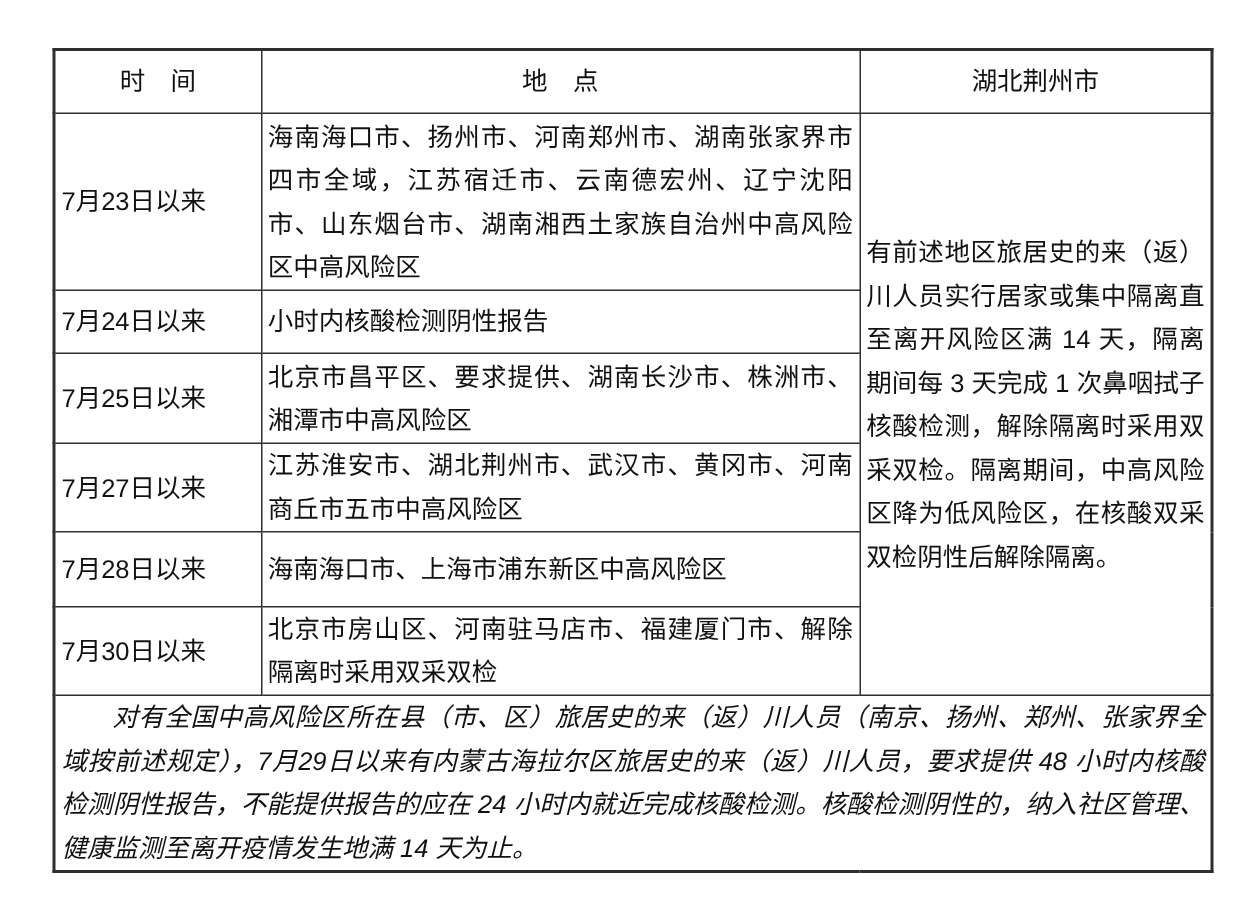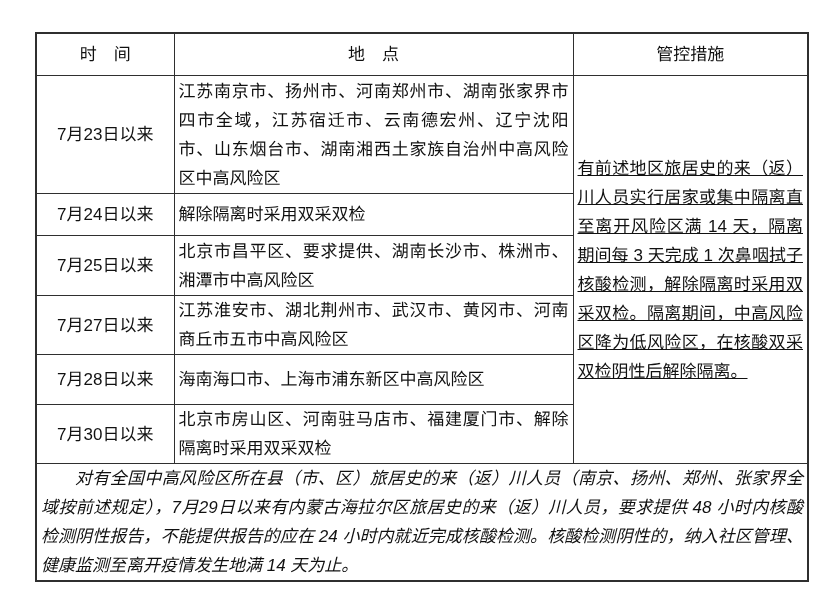--- a/index.html
+++ b/index.html
@@ -39,34 +39,33 @@
     overflow: hidden;
     margin-left: 28px;
   }
   table.risk-table th {
     font-weight: normal;
     text-align: center;
     vertical-align: middle;
     height: 41px;
   }
   td.time {
-    text-align: center;
+    text-align: left;
     vertical-align: middle;
     white-space: nowrap;
   }
   td.location {
     text-align: left;
     vertical-align: middle;
     text-align: justify;
   }
   td.measures {
     vertical-align: middle;
     text-align: justify;
     padding: 0 3px;
-    text-decoration: underline;
   }
   td.footer-cell {
     height: 110px;
     vertical-align: middle;
     text-align: justify;
     padding: 2px 3px;
   }
   td.footer-cell .footer-par {
     text-indent: 2em;
     margin: 0;
@@ -80,32 +79,32 @@
   <table class="risk-table">
     <colgroup>
       <col style="width:138px">
       <col style="width:399px">
       <col style="width:235px">
     </colgroup>
     <thead>
       <tr>
         <th>时　间</th>
         <th>地　点</th>
-        <th>管控措施</th>
+        <th>湖北荆州市</th>
       </tr>
     </thead>
     <tbody>
         <tr style="height: 118px;">
     <td class="time">7月23日以来</td>
-    <td class="location">江苏南京市、扬州市、河南郑州市、湖南张家界市四市全域，江苏宿迁市、云南德宏州、辽宁沈阳市、山东烟台市、湖南湘西土家族自治州中高风险区中高风险区</td>
+    <td class="location">海南海口市、扬州市、河南郑州市、湖南张家界市四市全域，江苏宿迁市、云南德宏州、辽宁沈阳市、山东烟台市、湖南湘西土家族自治州中高风险区中高风险区</td>
   <td class="measures" rowspan="6">有前述地区旅居史的来（返）川人员实行居家或集中隔离直至离开风险区满 14 天，隔离期间每 3 天完成 1 次鼻咽拭子核酸检测，解除隔离时采用双采双检。隔离期间，中高风险区降为低风险区，在核酸双采双检阴性后解除隔离。</td>
         </tr>
         <tr style="height: 42px;">
     <td class="time">7月24日以来</td>
-    <td class="location">解除隔离时采用双采双检</td>
+    <td class="location">小时内核酸检测阴性报告</td>
   </tr>
         <tr style="height: 60px;">
     <td class="time">7月25日以来</td>
     <td class="location">北京市昌平区、要求提供、湖南长沙市、株洲市、湘潭市中高风险区</td>
   </tr>
         <tr style="height: 57px;">
     <td class="time">7月27日以来</td>
     <td class="location">江苏淮安市、湖北荆州市、武汉市、黄冈市、河南商丘市五市中高风险区</td>
   </tr>
         <tr style="height: 50px;">

